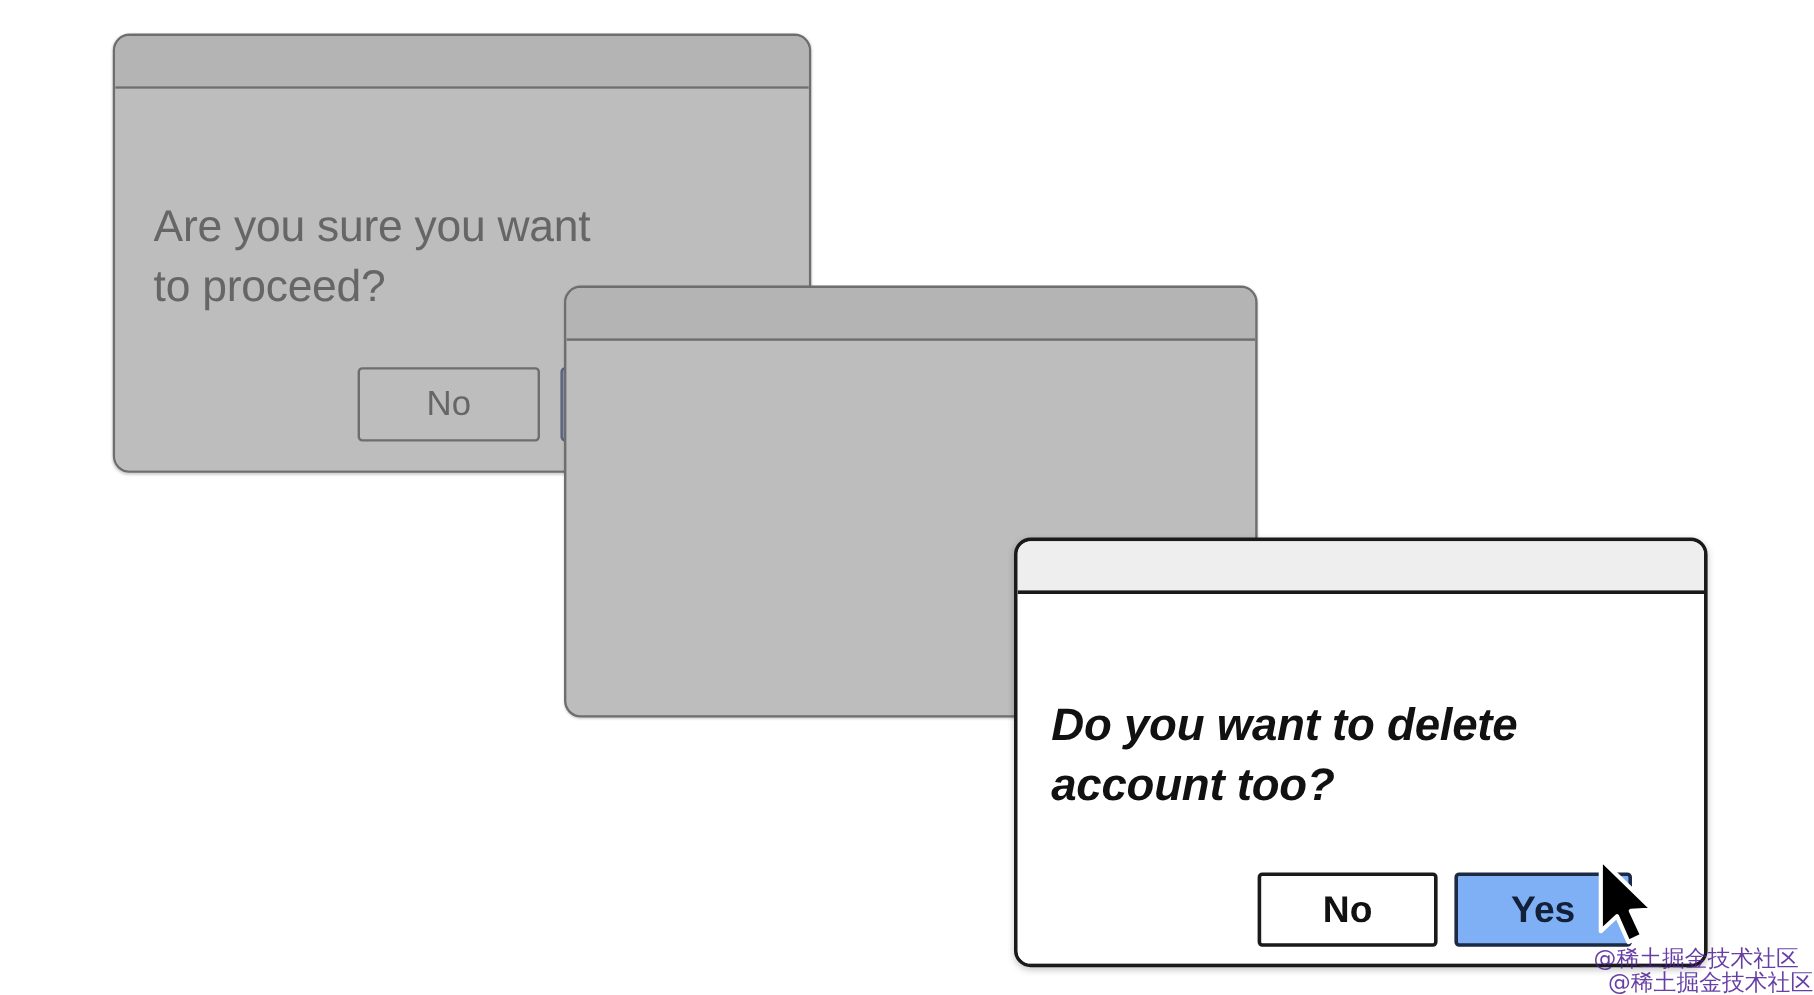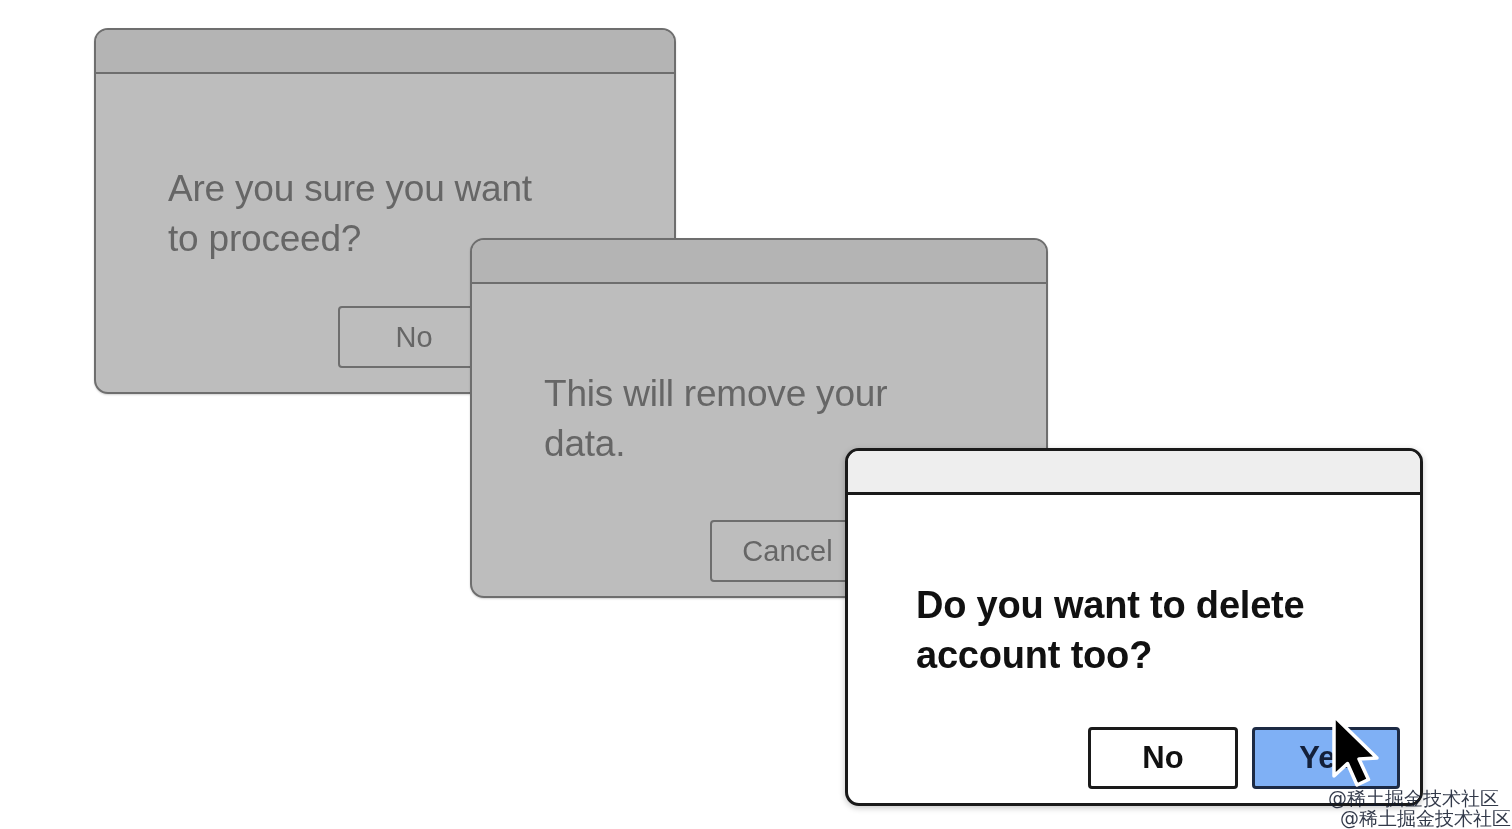--- a/index.html
+++ b/index.html
@@ -26,21 +26,20 @@
   .dlg-titlebar {
     box-sizing: border-box;
     width: 100%;
     height: 44px;
   }
   .dlg-body {
     box-sizing: border-box;
     position: relative;
     width: 100%;
     height: calc(100% - 44px);
-    margin-left: 40px;
   }
   .dlg-message {
     position: absolute;
     white-space: pre-line;
     letter-spacing: -0.2px;
   }
   .dlg-buttons {
     position: absolute;
     display: flex;
     align-items: center;
@@ -100,20 +99,21 @@
     border-bottom: 3px solid #1a1a1a;
   }
   .dialog.active .dlg-body {
     background: #ffffff;
   }
   .dialog.active .dlg-message {
     color: #111111;
     font-size: 38px;
     line-height: 50px;
     font-weight: 700;
+    font-style: italic;
   }
   .dialog.active .dlg-btn {
     font-weight: 700;
   }
   .dialog.active .dlg-btn.secondary {
     background: #ffffff;
     border: 3px solid #1a1a1a;
     color: #111111;
     font-size: 31px;
   }
@@ -126,21 +126,21 @@
 
   
   #cursor {
     position: absolute;
     pointer-events: none;
   }
 
   
   .watermark {
     position: absolute;
-    color: #0f172a;
+    color: #4c1d95;
     font-size: 19px;
     font-family: "DejaVu Sans", sans-serif;
     white-space: nowrap;
     opacity: 0.85;
     user-select: none;
   }
 </style>
 </head>
 <body>
 
@@ -153,28 +153,20 @@
 to proceed?</div>
       <div class="dlg-buttons" style="left:202px; top:232px;">
         <div class="dlg-btn secondary" style="width:152px; height:62px;">No</div>
         <div class="dlg-btn primary" style="width:152px; height:62px; margin-left:17px;">Yes</div>
       </div>
     </div>
   </div>
 
   <div class="dialog dim" id="dialog-remove-data" style="left:470px; top:238px; width:578px; height:360px;">
     <div class="dlg-titlebar" style="height:44px;"></div>
-    <div class="dlg-body">
-      <div class="dlg-message" style="left:32px; top:85px; width:500px;">This will remove your
-data.</div>
-      <div class="dlg-buttons" style="left:198px; top:236px;">
-        <div class="dlg-btn secondary" style="width:155px; height:62px;">Cancel</div>
-        <div class="dlg-btn primary" style="width:155px; height:62px; margin-left:17px;">Delete</div>
-      </div>
-    </div>
   </div>
 
   <div class="dialog active" id="dialog-delete-account" style="left:845px; top:448px; width:578px; height:358px;">
     <div class="dlg-titlebar" style="height:44px;"></div>
     <div class="dlg-body">
       <div class="dlg-message" style="left:28px; top:85px; width:520px;">Do you want to delete
 account too?</div>
       <div class="dlg-buttons" style="left:200px; top:232px;">
         <div class="dlg-btn secondary" style="width:150px; height:62px;">No</div>
         <div class="dlg-btn primary" style="width:148px; height:62px; margin-left:14px;">Yes</div>

